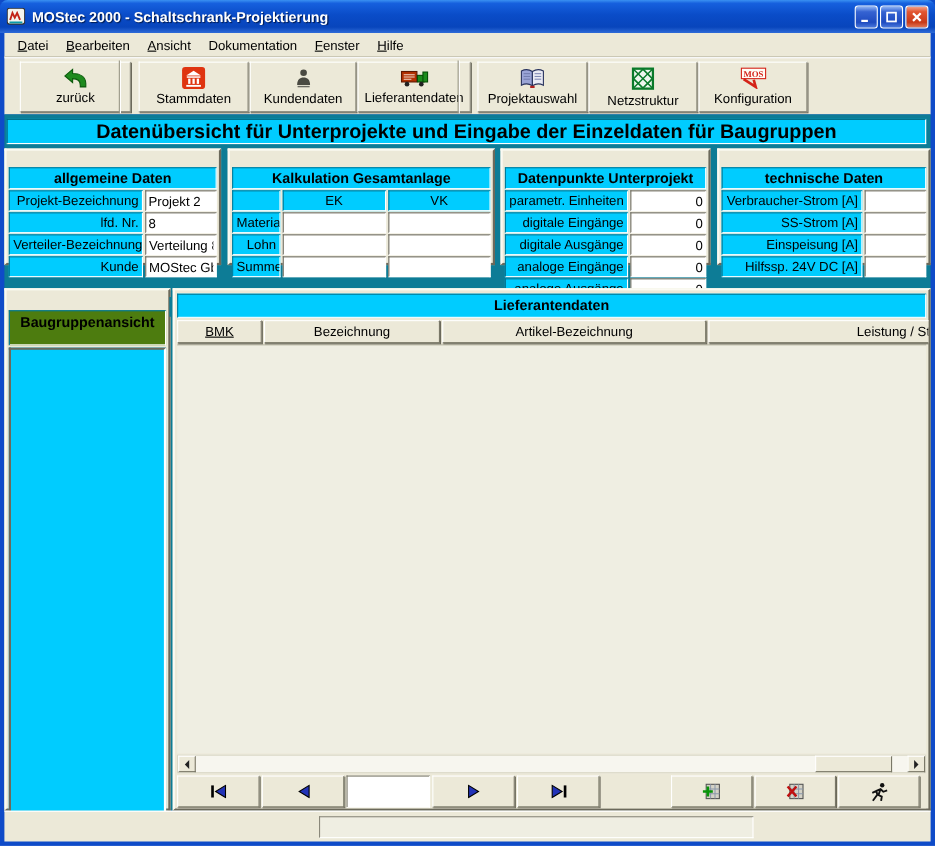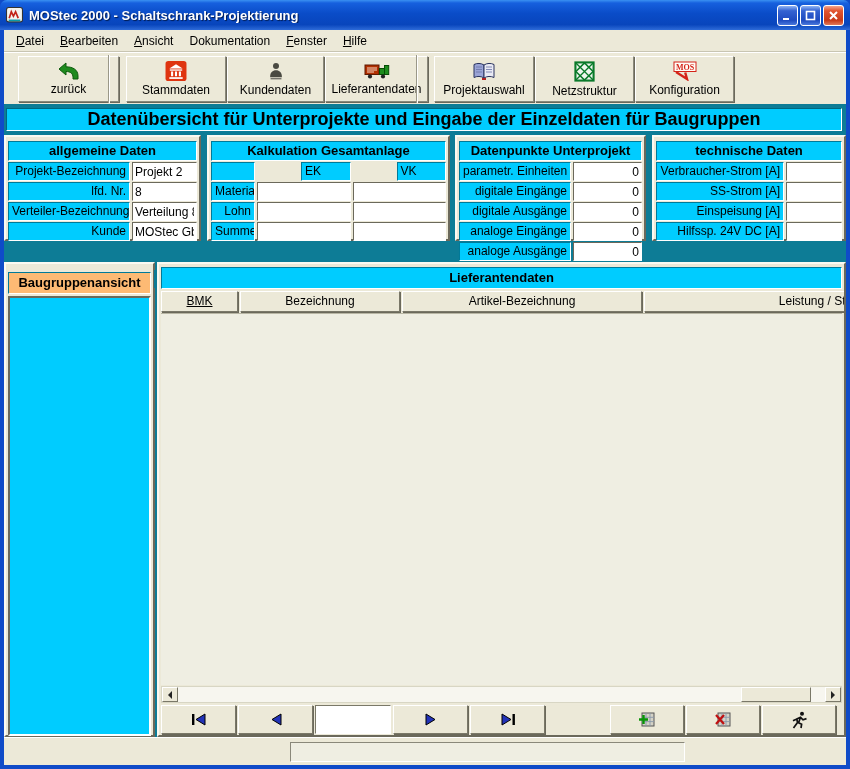--- a/index.html
+++ b/index.html
@@ -40,43 +40,43 @@
     border-left:1px solid #9a9888; border-right:1px solid #fff; }
 
   
   .main { position:absolute; top:104px; left:4px; width:842px; height:633px; background:#0D7C96; }
 
   .banner { position:absolute; left:2px; top:4px; width:836px; height:23px;
     background:#00CCFF; border:1px solid; border-color:#006880 #ffffff #ffffff #006880;
     text-align:center; font-weight:bold; font-size:18px; line-height:20px; }
 
   .panel { position:absolute; top:31px; height:106px; background:#ECE9D8;
-    border:2px solid; border-color:#fbfaf2 #6b695b #6b695b #fbfaf2; padding:3px 2px; }
+    border:2px solid; border-color:#fbfaf2 #6b695b #6b695b #fbfaf2; padding:14px 2px; }
   .p1 { left:0; width:197px; } .p2 { left:203px; width:243px; }
   .p3 { left:451px; width:191px; } .p4 { left:648px; width:194px; }
 
   .ptitle { height:20px; margin-top:1px; margin-bottom:1px; background:#00CCFF;
     border:1px solid; border-color:#007a99 #ffffff #ffffff #007a99;
     font-weight:bold; font-size:13px; text-align:center; line-height:17px; white-space:nowrap; overflow:hidden; }
   .prow { display:flex; gap:2px; height:19px; margin-bottom:1px; }
   .plabel { background:#00CCFF; border:1px solid; border-color:#007a99 #ffffff #ffffff #007a99;
     text-align:right; padding:0 3px; line-height:16px; white-space:nowrap; overflow:hidden; }
-  .plabel.center { text-align:left;margin-left:44px; }
+  .plabel.center { text-align:center; }
   .pinput { border:1px solid; border-color:#6b695b #ffffff #ffffff #6b695b; background:#fff;
     font-family:inherit; font-size:12px; padding:0 2px; min-width:0; }
   .p1 .plabel { width:122px; } .p1 .pinput { flex:1; }
   .p2 .plabel.k { width:44px; } .p2 .pinput, .p2 .kcell { flex:1; }
   .p3 .plabel { width:112px; } .p3 .pinput { flex:1; text-align:right; }
   .p4 .plabel { width:128px; } .p4 .pinput { flex:1; }
   .corner { width:44px; }
 
   
   .lowerleft { position:absolute; left:0; top:158px; width:151px; height:475px;
     background:#ECE9D8; border:2px solid; border-color:#fbfaf2 #6b695b #6b695b #fbfaf2; padding:0 2px; }
-  .ll-title { margin-top:8px; height:22px; background:#fdba74;
+  .ll-title { margin-top:18px; height:32px; background:#4d7c0f;
     border:1px solid; border-color:#007a99 #ffffff #ffffff #007a99;
     font-weight:bold; font-size:13px; text-align:center; line-height:19px; }
   .ll-list { margin-top:2px; height:440px; background:#00CCFF;
     border:2px solid; border-color:#6b695b #ffffff #ffffff #6b695b; }
 
   .splitter { position:absolute; left:150px; top:166px; width:4px; height:18px;
     background:#0D7C96; }
 
   
   .lowerright { position:absolute; left:153px; top:158px; width:689px; height:475px;

